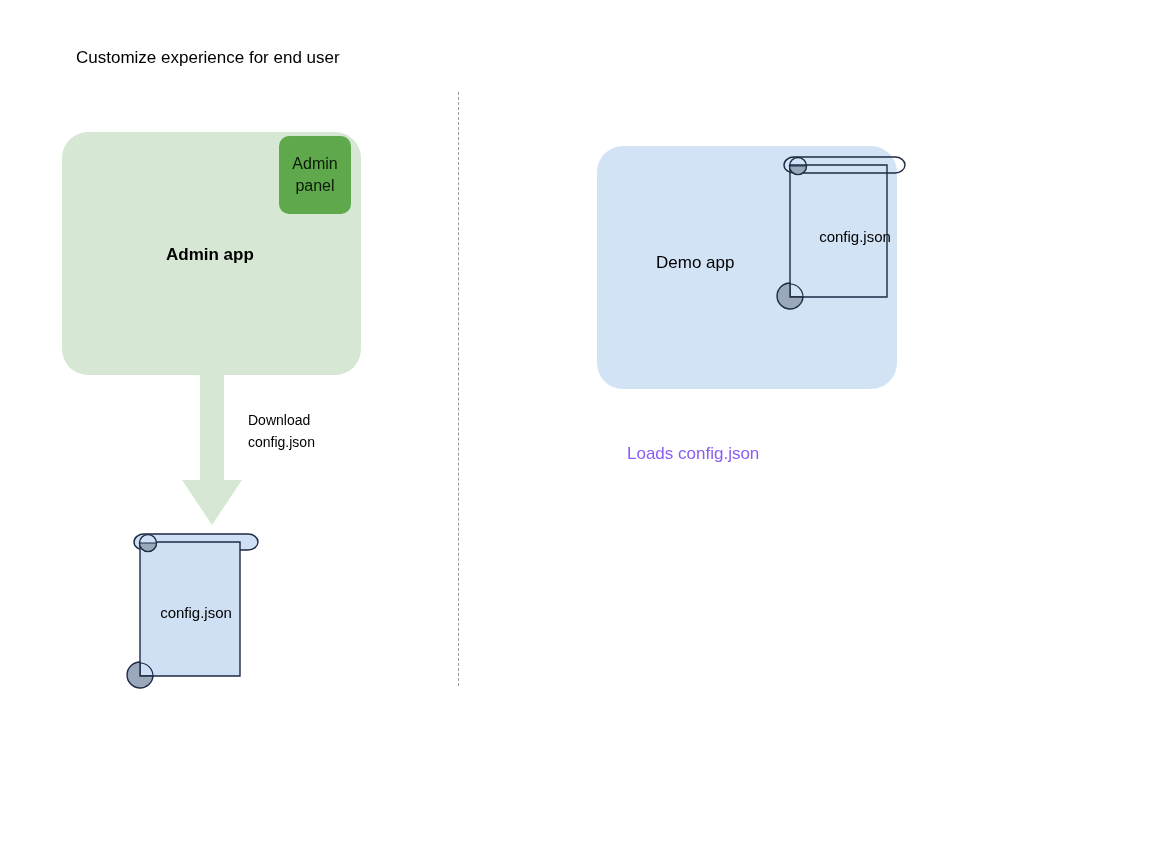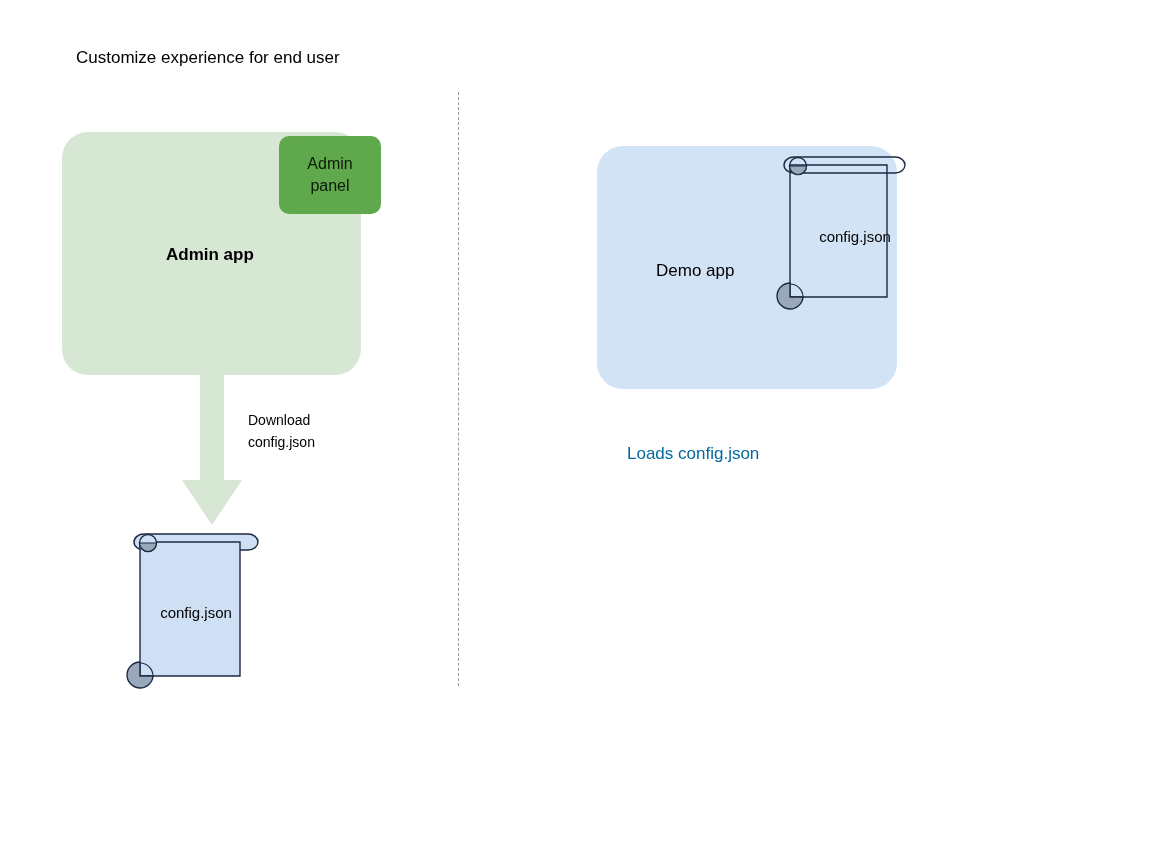--- a/index.html
+++ b/index.html
@@ -67,28 +67,28 @@
     border-radius: 26px;
   }
   .app-label {
     position: absolute;
     font-size: 17px;
     line-height: 20px;
     white-space: nowrap;
     color: #000000;
   }
   #admin-app-label { left: 166px; top: 245px; font-weight: bold; }
-  #demo-app-label  { left: 656px; top: 261px; }
+  #demo-app-label  { left: 656px; top: 253px; }
 
   
   #admin-panel {
     position: absolute;
     left: 279px;
     top: 136px;
-    width: 102px;
+    width: 72px;
     height: 78px;
     background: #5fa84c;
     border-radius: 10px;
     display: flex;
     align-items: center;
     justify-content: center;
   }
   #admin-panel .chip-text {
     font-size: 16px;
     line-height: 22px;
@@ -119,21 +119,21 @@
   }
 
   
   #loads-caption {
     position: absolute;
     left: 627px;
     top: 443px;
     font-size: 17px;
     line-height: 22px;
     white-space: nowrap;
-    color: #0369a1;
+    color: #8b5cf6;
   }
 
   
   .scroll-doc {
     position: absolute;
   }
   .scroll-doc svg { display: block; overflow: visible; }
   .scroll-doc .doc-label {
     position: absolute;
     font-size: 15px;

